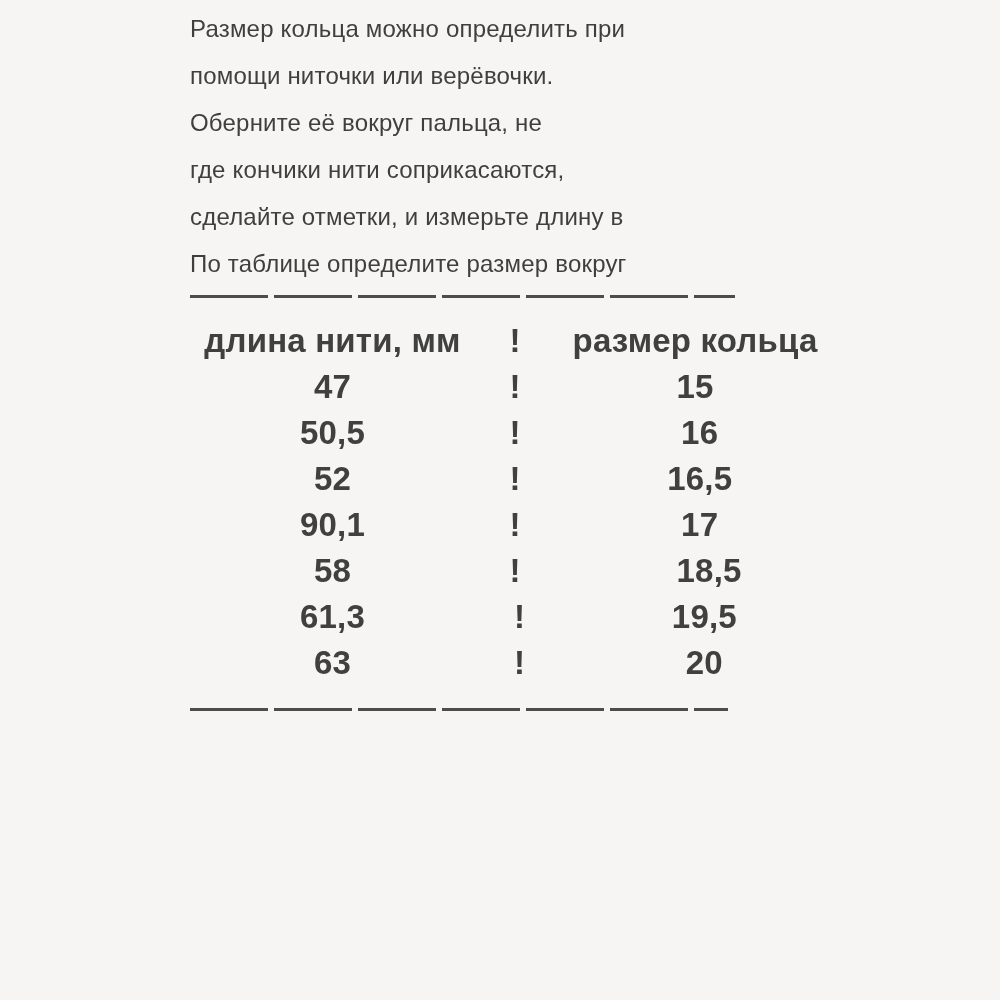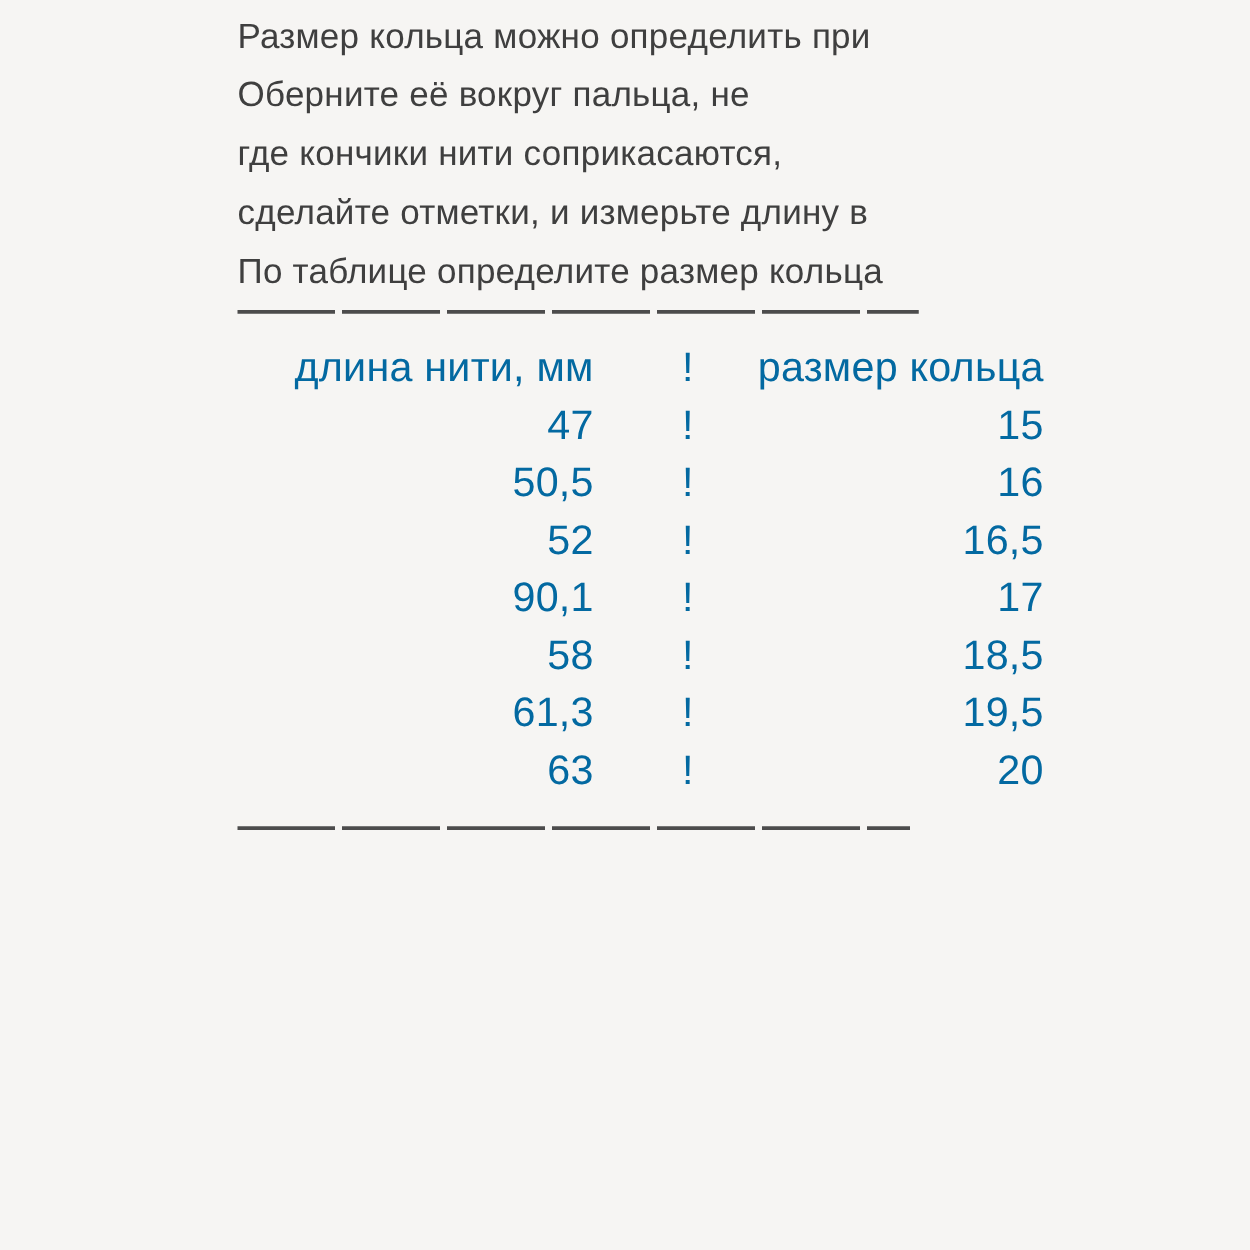--- a/index.html
+++ b/index.html
@@ -14,21 +14,21 @@
     color: #3f3f3f;
     font-family: "Liberation Sans", sans-serif;
     overflow: hidden;
   }
   .content {
     position: absolute;
     left: 190px;
     top: 5px;
   }
   .intro-line {
-    font-size: 28px;
+    font-size: 24px;
     line-height: 47px;
     letter-spacing: 0.2px;
     white-space: pre;
   }
   .divider {
     height: 3px;
     width: 545px;
     background: repeating-linear-gradient(
       to right,
       #4c4c4c 0px, #4c4c4c 78px,
@@ -39,46 +39,47 @@
   .divider-bottom { margin-top: 22px; width: 538px; }
   table.ring-table {
     border-collapse: collapse;
     table-layout: fixed;
     margin-top: 20px;
   }
   table.ring-table th,
   table.ring-table td {
     font-size: 33px;
     line-height: 46px;
-    font-weight: 400;
-    text-align: right;
+    font-weight: 700;
+    text-align: center;
     vertical-align: top;
     white-space: pre;
     letter-spacing: 0.2px;
     padding: 0;
-    color: #0369a1;
+    color: #404040;
   }
   col.c1 { width: 285px; }
   col.c2 { width: 80px; }
   col.c3 { width: 280px; }
   td.length-cell { padding-left: 25px; }
   th.sep-cell, td.sep-cell { padding-left: 12px; }
 </style>
 </head>
 <body>
 
 <div class="page">
   <div class="content">
 
     <div class="intro">
       <div class="intro-line">Размер кольца можно определить при</div>
+      <div class="intro-line">помощи ниточки или верёвочки.</div>
       <div class="intro-line">Оберните её вокруг пальца, не</div>
       <div class="intro-line">где кончики нити соприкасаются,</div>
       <div class="intro-line">сделайте отметки, и измерьте длину в</div>
-      <div class="intro-line">По таблице определите размер кольца</div>
+      <div class="intro-line">По таблице определите размер вокруг</div>
     </div>
 
     <div class="divider divider-top"></div>
 
     <table class="ring-table">
       <colgroup>
         <col class="c1">
           <col class="c2">
           <col class="c3">
       </colgroup>

